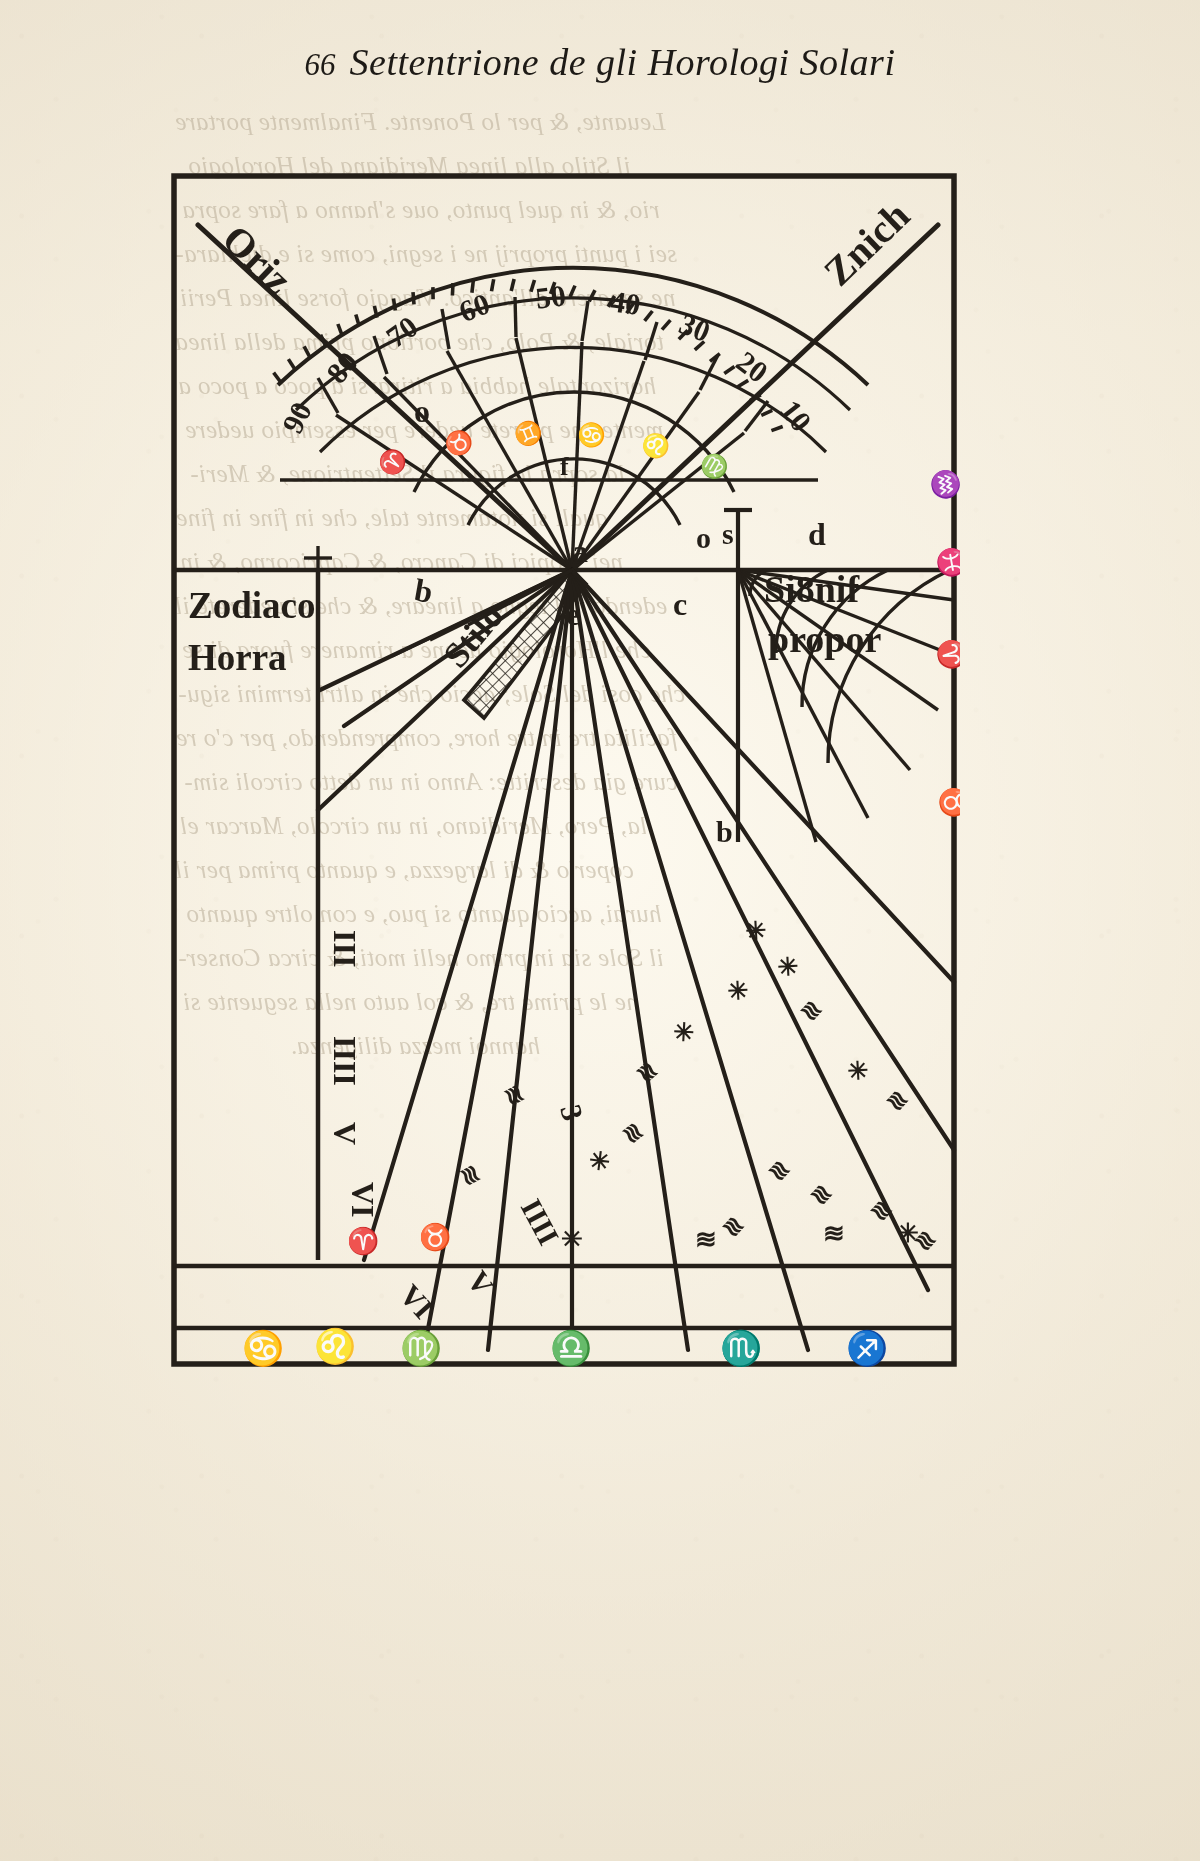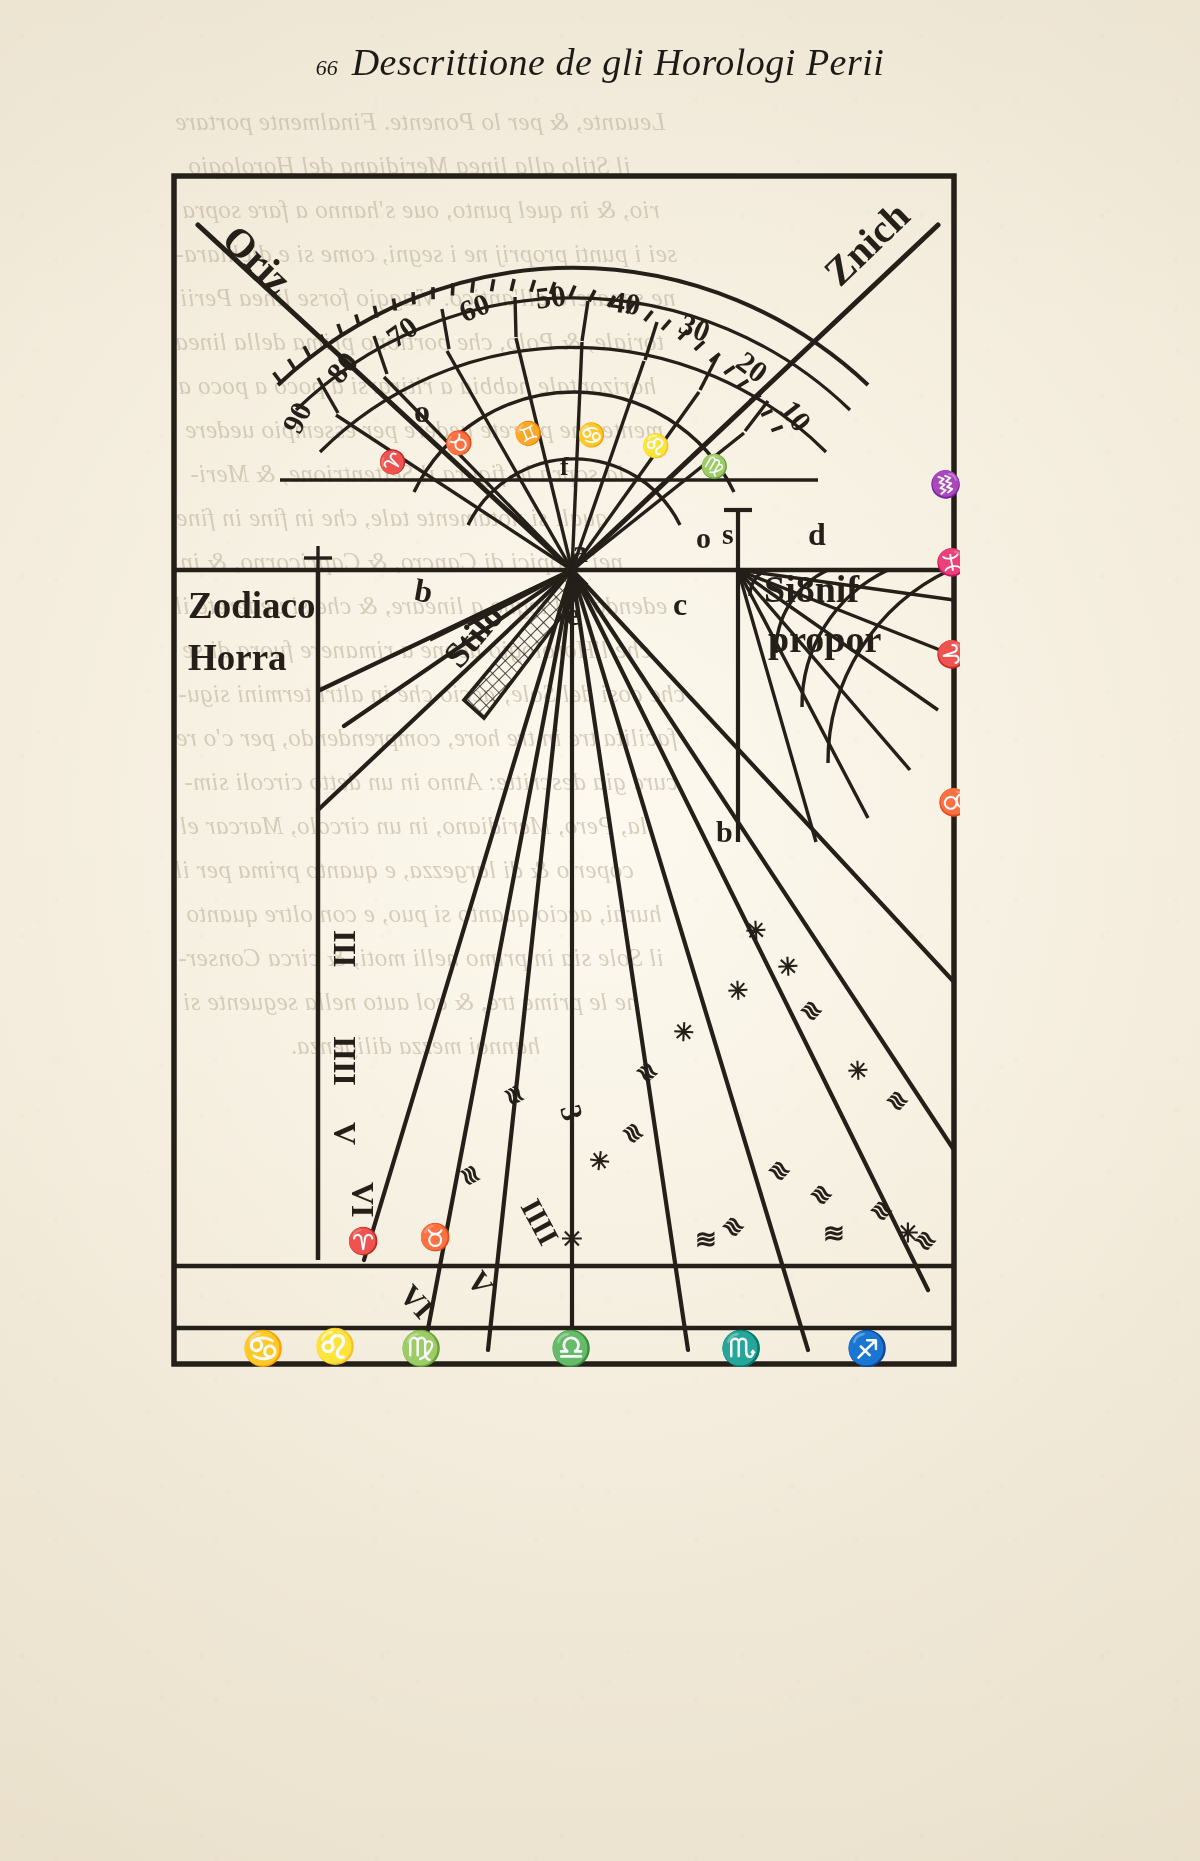--- a/index.html
+++ b/index.html
@@ -47,21 +47,21 @@
     left:0;right:0;top:40px;
     text-align:center;
     font-style:italic;
     font-size:38px;
     color:#1d1a16;
     letter-spacing:.5px;
     font-family:"Liberation Serif", serif;
   }
   #running-head .folio{
     font-style:italic;
-    font-size:22px;
+    font-size:31px;
     margin-right:14px;
     letter-spacing:0;
   }
   #figure-wrap{
     position:absolute;
     left:168px;top:170px;
     width:792px;height:1200px;
   }
   svg{display:block;}
   .lbl{
@@ -92,21 +92,21 @@
 <div class="ghost" style="left:176px;top:724px;">facilita tre in tre hore, comprendendo, per c'o re</div>
 <div class="ghost" style="left:184px;top:768px;">cure gia descritte: Anno in un detto circoli sim-</div>
 <div class="ghost" style="left:180px;top:812px;">la, Pero, Meridiano, in un circolo, Marcar el</div>
 <div class="ghost" style="left:175px;top:856px;">coper'o &amp; di largezza, e quanto prima per il</div>
 <div class="ghost" style="left:186px;top:900px;">hurai, accio quanto si puo, e con oltre quanto</div>
 <div class="ghost" style="left:178px;top:944px;">il Sole sia in primo nelli moti, &amp; circa Conser-</div>
 <div class="ghost" style="left:183px;top:988px;">ne le prime tre, &amp; col auto nella seguente si</div>
 <div class="ghost" style="left:290px;top:1032px;">hannoi mezza diligenza.</div>
 
 <div id="running-head">
-  <span class="folio">66</span><span>Descrittione de gli Horologi Perii</span>
+  <span class="folio">66</span><span>Settentrione de gli Horologi Solari</span>
 </div>
 
 <div id="figure-wrap">
 <svg width="792" height="1200" viewBox="0 0 792 1200" xmlns="http://www.w3.org/2000/svg">
 
   <defs>
     <pattern id="hatch" width="9" height="9" patternUnits="userSpaceOnUse" patternTransform="rotate(45)">
       <rect width="9" height="9" fill="none"></rect>
       <path d="M0 0 L0 9 M0 0 L9 0" stroke="#241f19" stroke-width="1.6"></path>
     </pattern>

